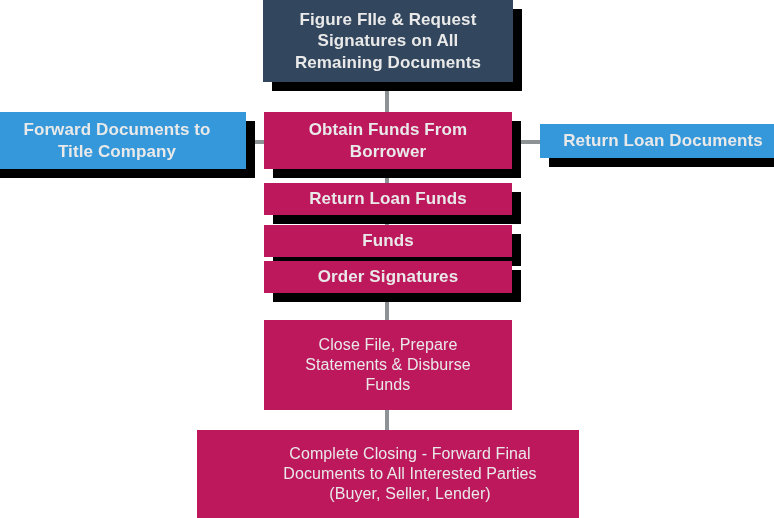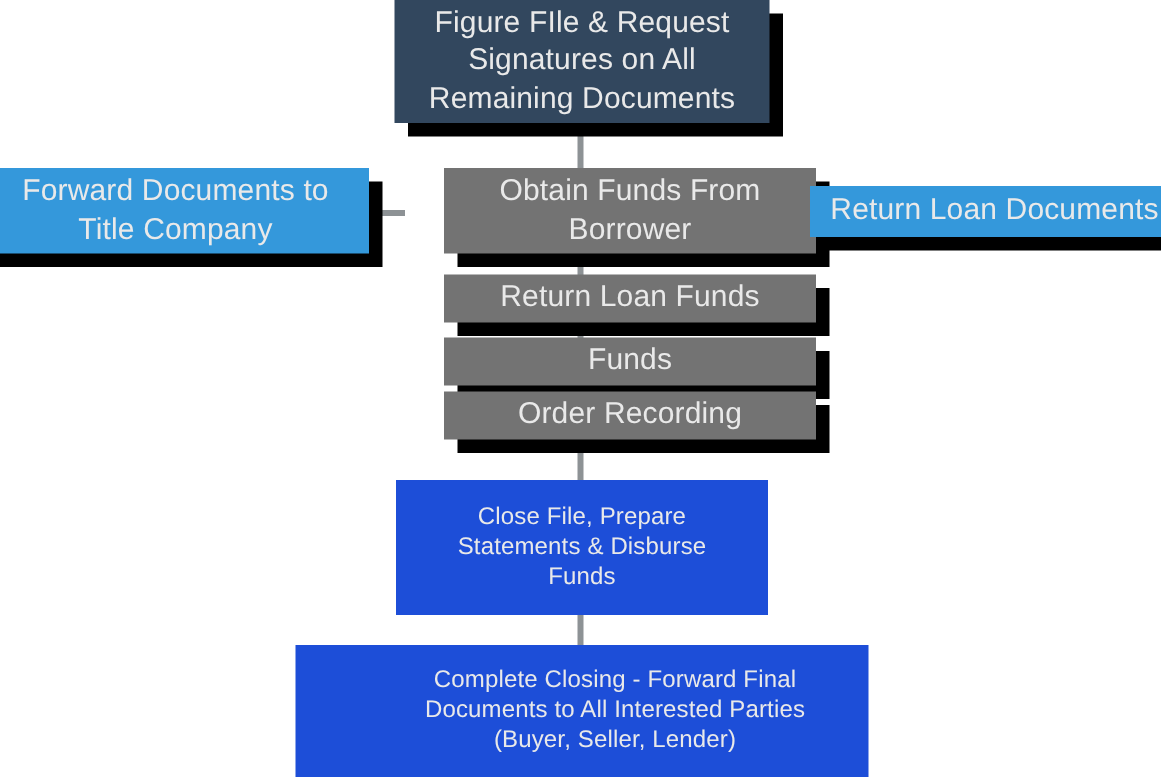--- a/index.html
+++ b/index.html
@@ -31,34 +31,34 @@
     letter-spacing: 0.1px;
     white-space: pre-line;
     z-index: 3;
   }
   .node.shadowed {
     box-shadow: 9px 9px 0 0 #000000;
   }
 
   
   .navy   { background: #32475e; }
-  .orange { background: #737373; margin-left: 32px; }
+  .orange { background: #be185d; }
   .blue   { background: #3498db; }
-  .amber  { background: #1d4ed8; }
+  .amber  { background: #be185d; }
 
   
   .conn {
     position: absolute;
     background: #8d9295;
     z-index: 1;
   }
   .conn.v { width: 4px; }
   .conn.h { height: 4px; }
 
-  .t17 { font-size: 20px; }
+  .t17 { font-size: 17px; font-weight: bold; }
   .t16 { font-size: 16px; }
 </style>
 </head>
 <body>
 
 <div id="canvas">
 
   <div class="conn v" style="left:385px; top:82px; height:30px;"></div>
 
   <div class="conn h" style="left:246px; top:140px; width:24px;"></div>
@@ -84,21 +84,21 @@
 
   <div class="node orange shadowed t17" style="left:264px; top:112px; width:248px; height:57px;">Obtain Funds From
 Borrower</div>
 
   <div class="node blue shadowed t17" style="left:540px; top:124px; width:246px; height:34px;">Return Loan Documents</div>
 
   <div class="node orange shadowed t17" style="left:264px; top:183px; width:248px; height:32px;">Return Loan Funds</div>
 
   <div class="node orange shadowed t17" style="left:264px; top:225px; width:248px; height:32px;">Funds</div>
 
-  <div class="node orange shadowed t17" style="left:264px; top:261px; width:248px; height:32px;">Order Recording</div>
+  <div class="node orange shadowed t17" style="left:264px; top:261px; width:248px; height:32px;">Order Signatures</div>
 
   <div class="node amber t16" style="left:264px; top:320px; width:248px; height:90px;">Close File, Prepare
 Statements &amp; Disburse
 Funds</div>
 
   <div class="node amber t16" style="left:197px; top:430px; width:382px; height:88px;padding-left:44px;">Complete Closing - Forward Final
 Documents to All Interested Parties
 (Buyer, Seller, Lender)</div>
 
 </div>

